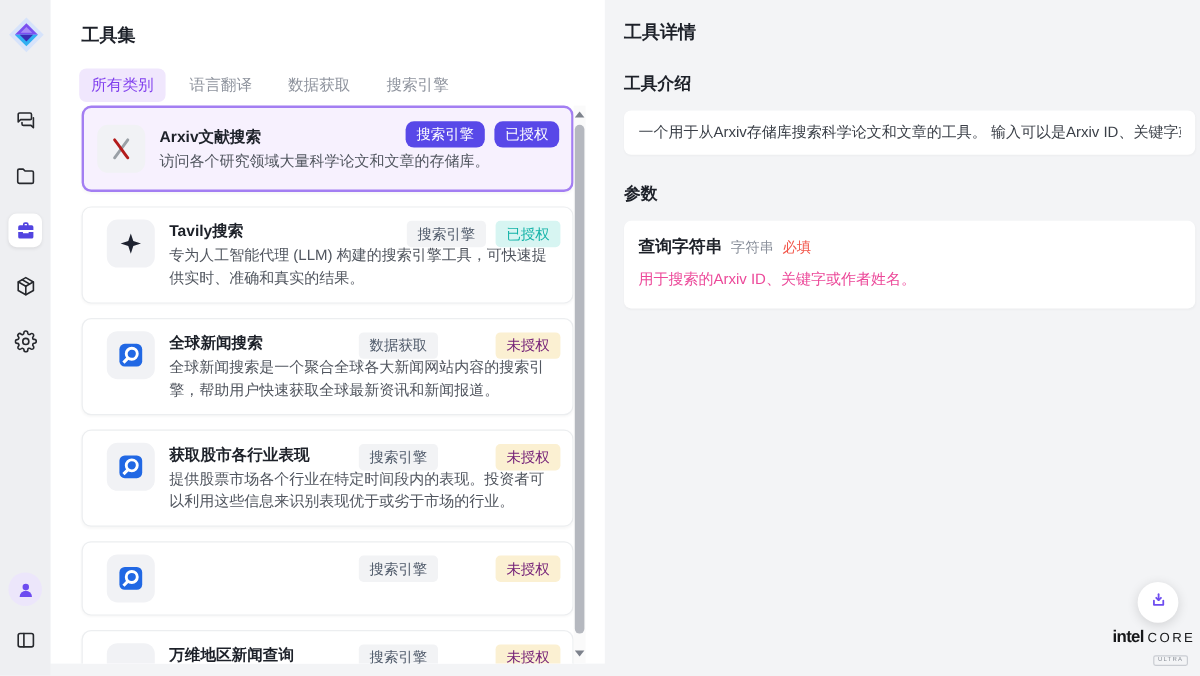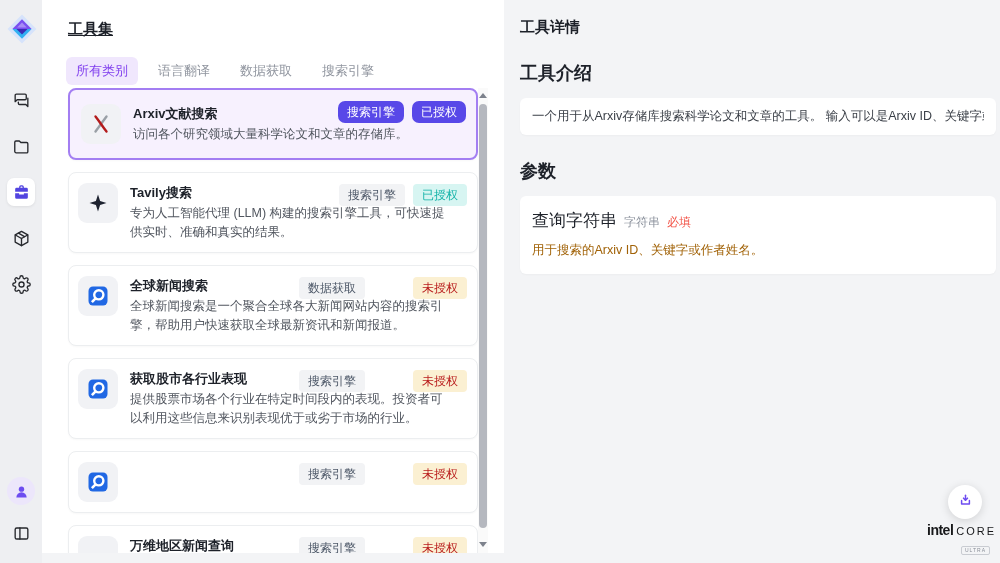--- a/index.html
+++ b/index.html
@@ -24,74 +24,74 @@
     cursor:pointer; color:#26282d;
   }
   .rail-item svg { width:19px; height:19px; }
   .rail-item.active { background:#ffffff; box-shadow:0 1px 3px rgba(0,0,0,.08); color:#5244e0; }
   .rail-item.avatar { background:#ece6fb; border-radius:50%; color:#6d4cf0; }
   
   .main {
     position:absolute; left:42px; top:0; width:462px; height:553px;
     background:#ffffff; overflow:hidden;
   }
-  .main-title { position:absolute; left:26px; top:20px; font-size:15px; font-weight:bold;text-decoration:underline; }
+  .main-title { position:absolute; left:26px; top:20px; font-size:15px; font-weight:bold; }
   .tabs { position:absolute; left:24px; top:57px; display:flex; gap:10px; }
   .tab {
     border:none; background:transparent; font-size:13px; color:#8f949e;
     padding:5px 10px; border-radius:6px; cursor:pointer;
     font-family:inherit;
   }
   .tab.active { background:#f0e7fd; color:#8140ee;text-align:center; }
   .tool-list { position:absolute; left:26px; top:88px; width:410px; display:flex; flex-direction:column; gap:12px; }
   .tool-card {
     position:relative; background:#fff; border:1px solid #eceef0; border-radius:8px;
-    padding:10px 9px; display:flex; gap:12px; cursor:pointer;
+    padding:10px 20px; display:flex; gap:12px; cursor:pointer;
     box-shadow:0 1px 2px rgba(0,0,0,.03);
   }
   .tool-card.selected { background:#f7f1fe; border:2px solid #a37ef2; padding:14px 11px; }
   .tool-icon {
     flex:0 0 40px; width:40px; height:40px; border-radius:9px; background:#f1f2f5;
     display:flex; align-items:center; justify-content:center;
   }
   .tool-icon svg { width:24px; height:24px; }
   .tool-text { width:316px; }
   .tool-name { font-size:13px; font-weight:bold; line-height:19px; }
   .tool-desc { font-size:12.5px; color:#51565f; line-height:19px; margin-top:2px; }
   .tool-badges { position:absolute; right:10px; top:11px; display:flex; }
   .badge {
     display:inline-block; font-size:12px; line-height:12px; padding:5px 9px;
     border-radius:4px; margin-left:8px; white-space:nowrap;
   }
   .badge.solid  { background:#5848e8; color:#ffffff; border-radius:7px; }
   .badge.gray   { background:#f2f3f5; color:#4e5969; }
   .badge.teal   { background:#d7f5f2; color:#14b3a8; }
-  .badge.yellow { background:#fbf0d2; color:#b91c1c;margin-left:48px; }
+  .badge.yellow { background:#fbf0d2; color:#701a75;margin-left:48px; }
   
   .scrollbar { position:absolute; left:436px; top:88px; width:10px; height:465px; background:#fafafa; }
   .sb-arrow { position:absolute; left:0; width:10px; height:10px; display:flex; align-items:center; justify-content:center; cursor:pointer; }
   .sb-arrow.up { top:2px; }
   .sb-arrow.down { bottom:4px; }
   .tri-up { width:0; height:0; border-left:4px solid transparent; border-right:4px solid transparent; border-bottom:5px solid #7d828c; }
   .tri-down { width:0; height:0; border-left:4px solid transparent; border-right:4px solid transparent; border-top:5px solid #7d828c; }
   .sb-thumb { position:absolute; left:1px; top:16px; width:8px; height:424px; background:#b5b8bf; border-radius:4px; cursor:pointer; }
   
   .detail { position:absolute; left:504px; top:0; width:496px; height:563px; padding:18px 4px 0 16px; }
   .detail-title { font-size:15px; font-weight:bold; }
-  .section-heading { font-size:18px; font-weight:bold; margin-top:24px; }
+  .section-heading { font-size:14px; font-weight:bold; margin-top:24px; }
   .detail-card {
     margin-top:13px; background:#ffffff; border-radius:6px;
     padding:9px 12px; box-shadow:0 1px 2px rgba(0,0,0,.03);
   }
   .intro-text { font-size:12.5px; color:#3a3f47; line-height:19px; white-space:nowrap; overflow:hidden; }
   .param-card { padding:13px 12px 15px 12px; }
-  .param-name { font-size:17px; font-weight:normal; }
+  .param-name { font-size:14px; font-weight:bold; }
   .param-type { font-size:12px; color:#8a909b; margin-left:7px; }
   .param-required { font-size:12px; color:#f25549; margin-left:7px; }
-  .param-desc { font-size:12.5px; color:#a16207; margin-top:9px; line-height:18px; }
+  .param-desc { font-size:12.5px; color:#ec4899; margin-top:9px; line-height:18px; }
   
   .download-btn {
     position:absolute; left:948px; top:485px; width:34px; height:34px; border-radius:50%;
     background:#ffffff; box-shadow:0 2px 10px rgba(0,0,0,.14);
     display:flex; align-items:center; justify-content:center; border:none; cursor:pointer;
   }
   .download-btn svg { width:17px; height:17px; }
   .intel { position:absolute; left:927px; top:522px; width:64px; text-align:left; color:#17181a; }
   .intel-row { display:flex; align-items:baseline; gap:3px; }
   .intel-word { font-size:14px; font-weight:700; letter-spacing:-.5px; }

